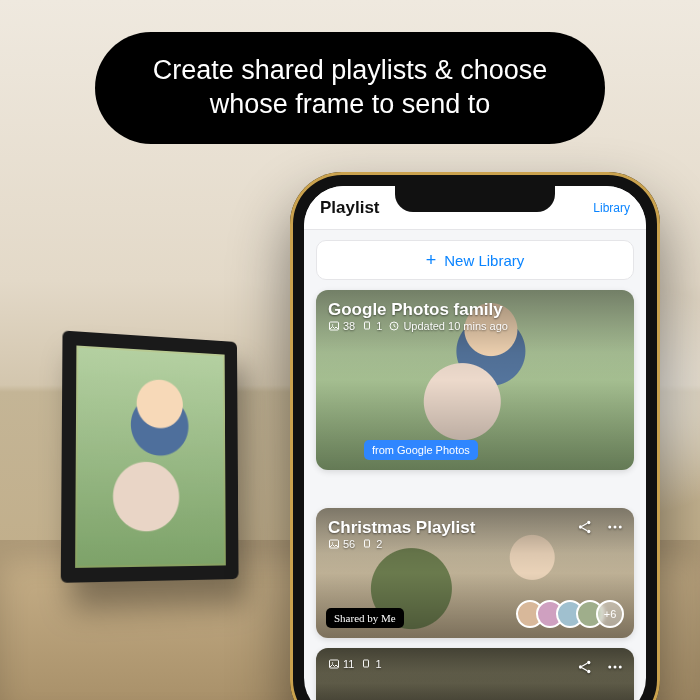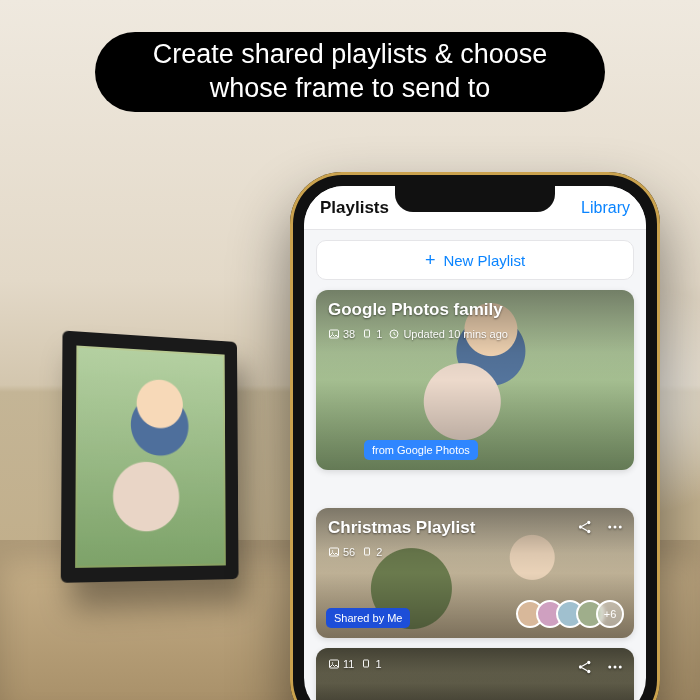--- a/index.html
+++ b/index.html
@@ -36,21 +36,21 @@
       radial-gradient(circle at 46% 68%, #e9d5c6 0 34px, transparent 35px),
       radial-gradient(circle at 55% 35%, #4e6f9c 0 30px, transparent 31px),
       linear-gradient(180deg, rgba(180,210,160,0.8), rgba(120,160,100,0.8));
     filter: blur(0.5px);
   }
 
   
   .headline {
     position:absolute; left:95px; top:32px; width:510px;
     background:#000; color:#fff; border-radius:999px;
-    padding:6px 30px; text-align:center;
+    padding:22px 30px; text-align:center;
     font-size:27px; font-weight:500; line-height:1.25;
   }
 
   
   .phone {
     position:absolute; left:290px; top:172px;
     width:370px; height:560px;
     background:#111; border-radius:52px;
     padding:14px;
     box-shadow: 0 30px 60px rgba(0,0,0,0.45), inset 0 0 0 3px #caa24e;
@@ -70,21 +70,21 @@
     padding:0 22px 2px; font-size:14px; font-weight:600; color:#111;
   }
   .status-icons { display:flex; gap:4px; align-items:center; }
   .status-icons svg { width:15px; height:12px; }
 
   .navbar {
     height:44px; display:flex; align-items:center; justify-content:space-between;
     padding:0 16px; background:#fff; border-bottom:1px solid #e5e5e8;
   }
   .nav-title { font-size:17px; font-weight:700; color:#111; }
-  .nav-link  { font-size:16px; color:#0a84ff; }
+  .nav-link  { font-size:12px; color:#0a84ff; }
 
   .content { padding:10px 12px; display:flex; flex-direction:column; gap:10px; }
 
   .new-playlist {
     background:#fff; border:1px solid #e5e5e8; border-radius:10px;
     height:40px; display:flex; align-items:center; justify-content:center;
     gap:8px; color:#0a84ff; font-size:15px; font-weight:500;
   }
   .plus { font-size:18px; line-height:1; }
 
@@ -105,39 +105,39 @@
   .card-2 .bg { background:
       radial-gradient(circle at 68% 38%, #e9d2b8 0 22px, transparent 23px),
       radial-gradient(circle at 30% 62%, #6a7a4d 0 40px, transparent 41px),
       linear-gradient(180deg,#c9bfa7,#b2a183);
   }
   .card-3 { height:70px; }
   .card-3 .bg { background: linear-gradient(180deg,#6d6a54,#4d4a3a); }
 
   .card-head {
     position:absolute; left:12px; right:12px; top:10px;
-    display:flex; flex-direction:column; gap:8px;
+    display:flex; flex-direction:column; gap:0;
   }
   .card-title { font-size:17px; font-weight:600; text-shadow:0 1px 2px rgba(0,0,0,0.5);}
   .meta { display:flex; align-items:center; gap:6px; font-size:11px; opacity:0.95;
           text-shadow:0 1px 2px rgba(0,0,0,0.5);}
   .meta .chip { display:flex; align-items:flex-start; gap:3px; }
   .meta svg { width:12px; height:12px; }
 
   .card-actions {
     position:absolute; right:10px; top:10px; display:flex; gap:12px; align-items:center;
   }
   .card-actions svg { width:18px; height:18px; fill:#fff; filter:drop-shadow(0 1px 1px rgba(0,0,0,0.5)); }
 
   .badge {
     position:absolute; left:10px; bottom:10px;
     font-size:11px; padding:4px 8px; border-radius:5px; color:#fff;
   }
   .badge-blue  { background:#2f86ff;margin-left:38px; }
-  .badge-green { background:#1d4ed8; }
+  .badge-green { background:#000000;font-family:Liberation Serif, serif; }
 
   .avatars {
     position:absolute; right:10px; bottom:10px; display:flex; align-items:center;
   }
   .avatars .av {
     width:28px; height:28px; border-radius:50%; border:2px solid #fff;
     margin-left:-8px; background:#bca;
   }
   .avatars .av:nth-child(1){background:#d8b89a;}
   .avatars .av:nth-child(2){background:#cfa0c0;}
@@ -158,29 +158,29 @@
 <div class="frame-device"></div>
 
 <div class="headline">Create shared playlists &amp; choose whose frame to send to</div>
 
 <div class="phone">
   <div class="screen">
     <div class="notch"></div>
 
 
     <div class="navbar">
-      <span class="nav-title">Playlists</span>
+      <span class="nav-title">Playlist</span>
       <span class="nav-link">Library</span>
     </div>
 
     <div class="content">
 
       <div class="new-playlist">
         <span class="plus">+</span>
-        <span>New Playlist</span>
+        <span>New Library</span>
       </div>
 
       <div class="card card-1">
         <div class="bg"></div>
         <div class="shade"></div>
         <div class="card-head">
           <div class="card-title">Google Photos family</div>
           <div class="meta">
             <span class="chip">
                 <svg viewBox="0 0 24 24">

